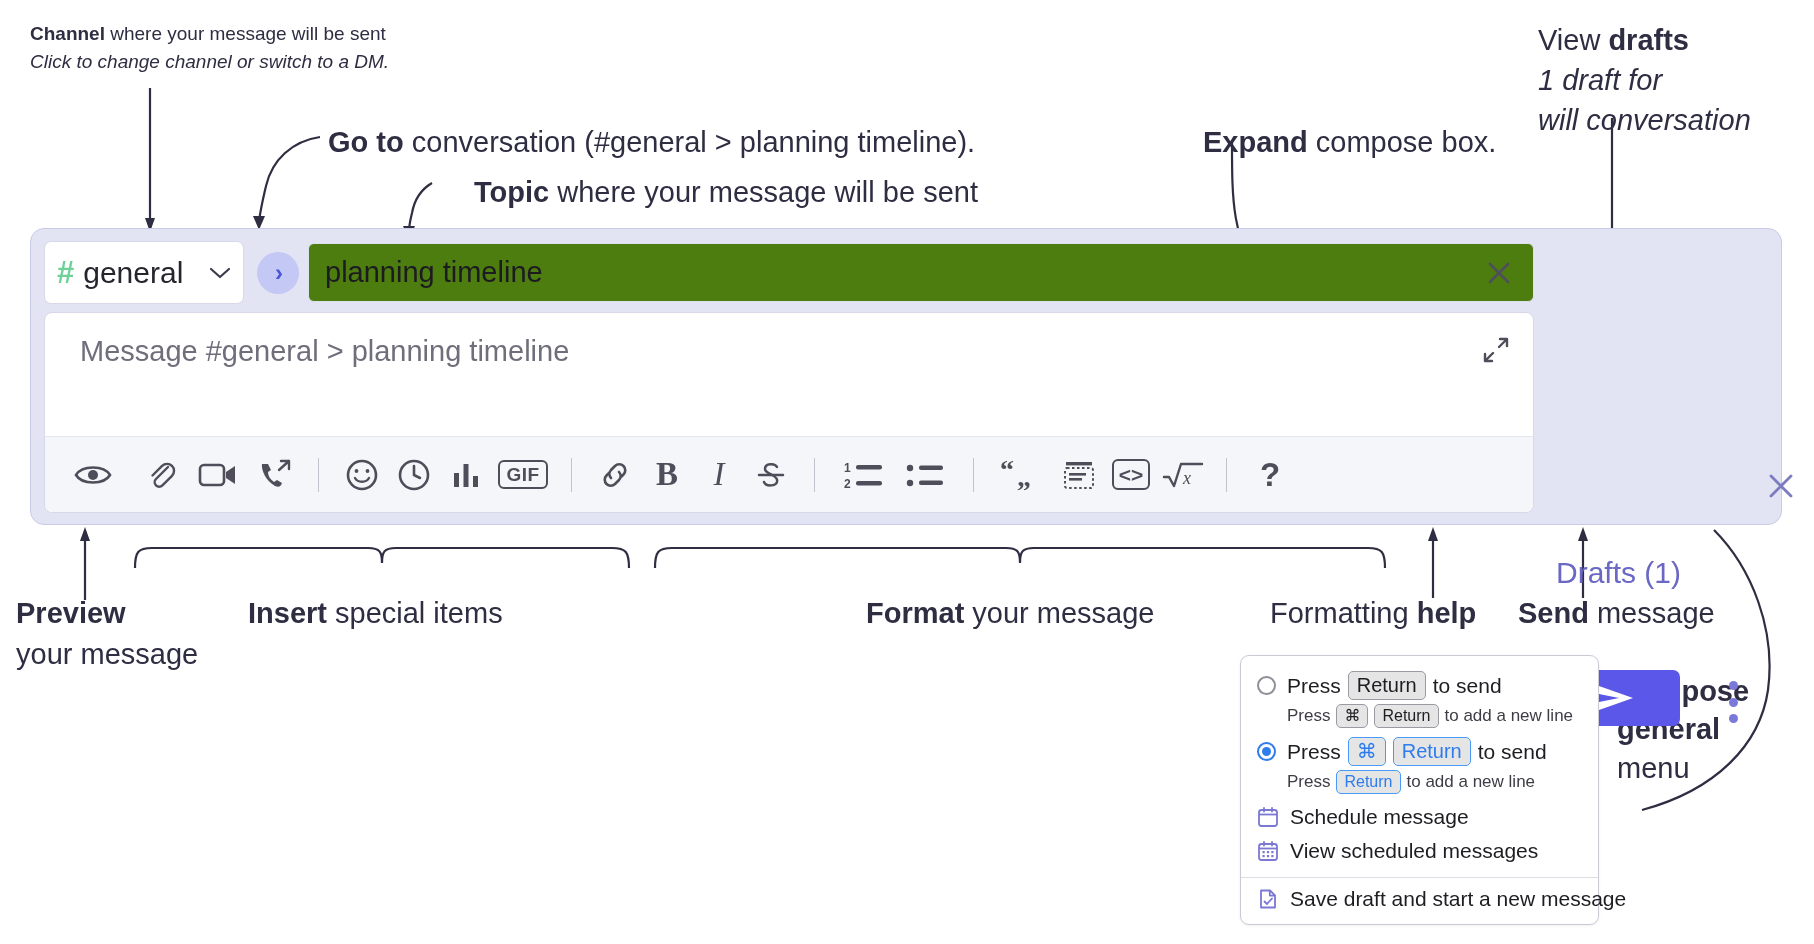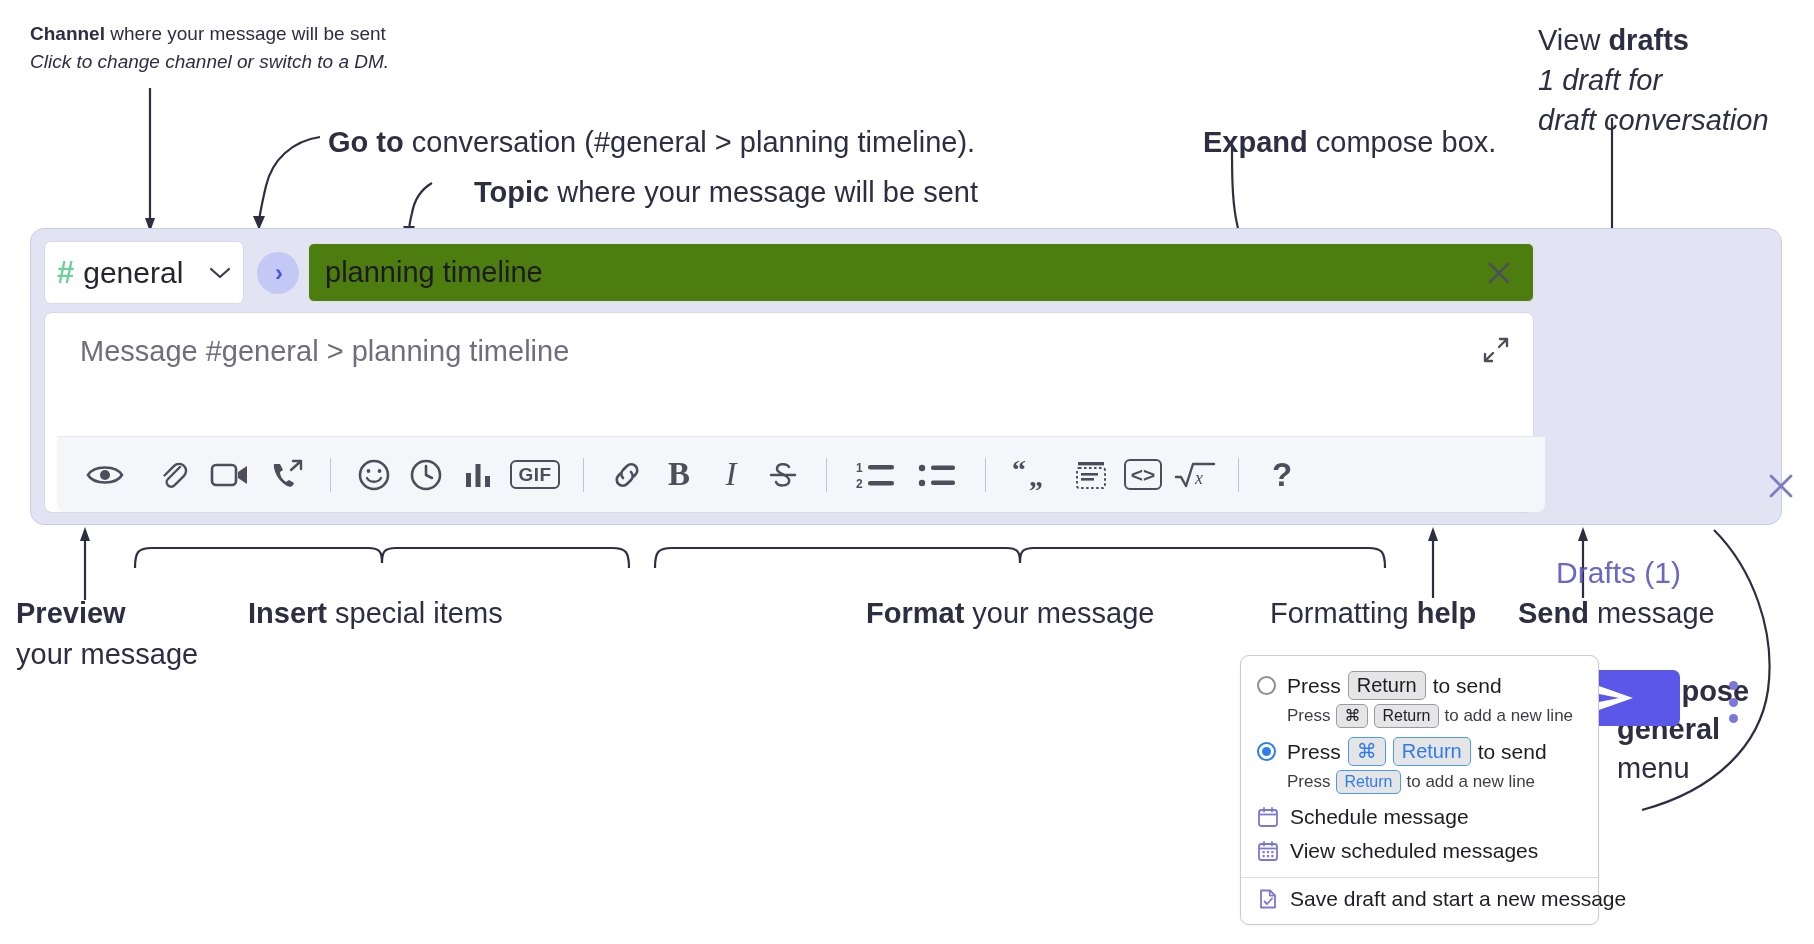--- a/index.html
+++ b/index.html
@@ -153,21 +153,21 @@
     right: 18px;
     top: 18px;
     width: 38px; height: 38px;
     display: flex; align-items: center; justify-content: center;
     cursor: pointer;
   }
 
   
   #toolbar {
     position: absolute;
-    left: 12px;
+    left: 0;
     bottom: 0;
     width: 100%;
     height: 76px;
     background: #f5f6fa;
     border-top: 1px solid #e6e7f0;
     border-radius: 0 0 8px 8px;
     display: flex;
     align-items: center;
     padding-left: 22px;
     box-sizing: border-box;
@@ -406,21 +406,21 @@
   <b>Topic</b><span> where your message will be sent</span>
 </div>
 
 <div class="anno" style="left:1203px;top:124px;font-size:29px;">
   <b>Expand</b><span> compose box.</span>
 </div>
 
 <div class="anno" style="left:1538px;top:22px;font-size:29px;">
   <div><span class="lite">View </span><b>drafts</b></div>
   <div style="margin-top:3px;"><i>1 draft for</i></div>
-  <div style="margin-top:3px;"><i>draft conversation</i></div>
+  <div style="margin-top:3px;"><i>will conversation</i></div>
 </div>
 
 <div class="anno" style="left:16px;top:595px;font-size:29px;">
   <div><b>Preview</b></div>
   <div style="margin-top:4px;"><span>your message</span></div>
 </div>
 
 <div class="anno" style="left:248px;top:595px;font-size:29px;">
   <b>Insert</b><span> special items</span>
 </div>

